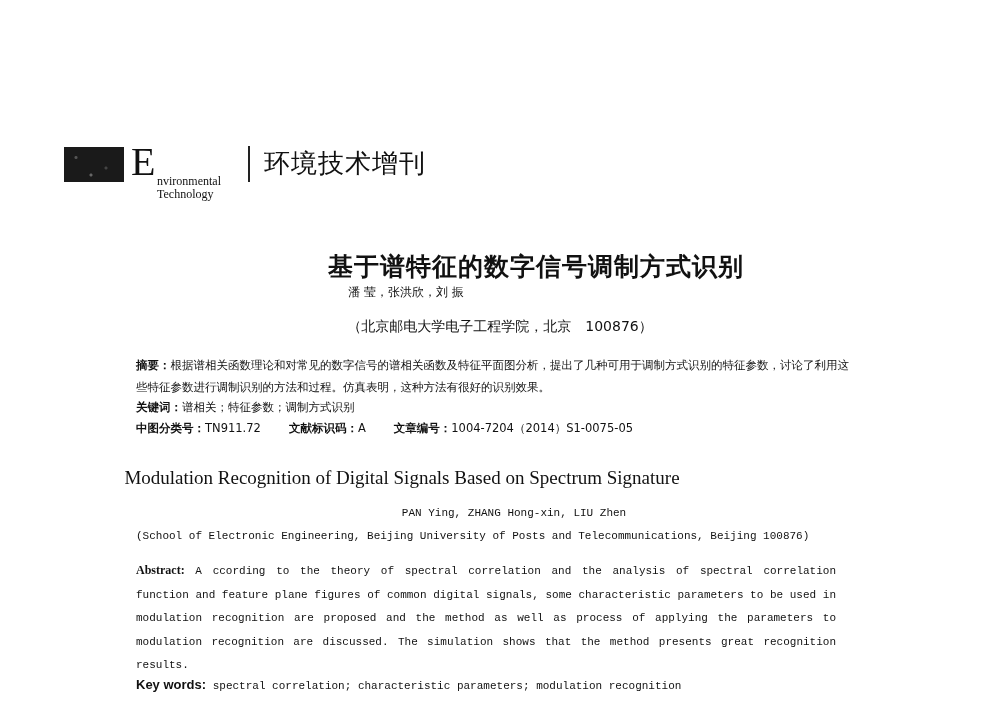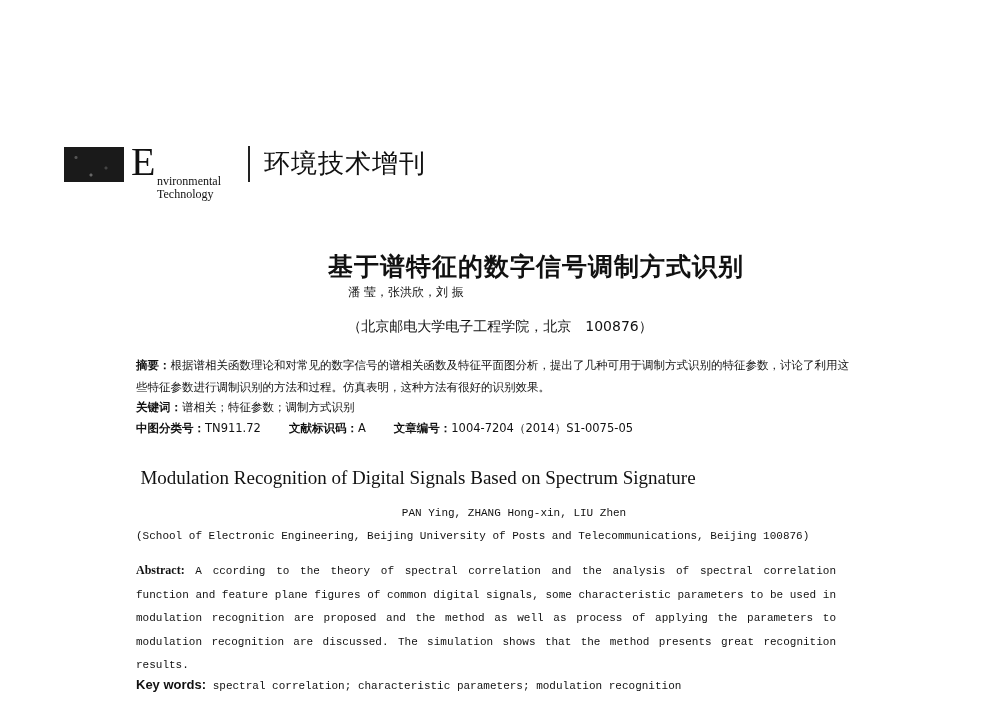--- a/index.html
+++ b/index.html
@@ -48,21 +48,21 @@
     left: 136px; width: 720px; font-family: "DejaVu Sans", sans-serif;
     font-size: 11.5px; line-height: 22px;
   }
   .label { font-weight: bold; }
   .cn-abstract { top: 354px; }
   .cn-keywords { top: 396px; }
   .cn-class { top: 417px; }
   .cn-class span.gap { display: inline-block; width: 28px; }
   .title-en {
     left: 0; width: 804px; top: 465px; text-align: center;
-    font-family: "Liberation Serif", serif; font-size: 19px; line-height: 26px; padding-left: 16px;
+    font-family: "Liberation Serif", serif; font-size: 19px; line-height: 26px;
   }
   .authors-en {
     left: 0; width: 1000px; top: 505px; text-align: center;
     font-family: "Liberation Mono", monospace; font-size: 11px; line-height: 16px; padding-left: 14px;
   }
   .affil-en {
     left: 136px; width: 720px; top: 528px;
     font-family: "Liberation Mono", monospace; font-size: 11px; line-height: 16px;
     white-space: nowrap;
   }

